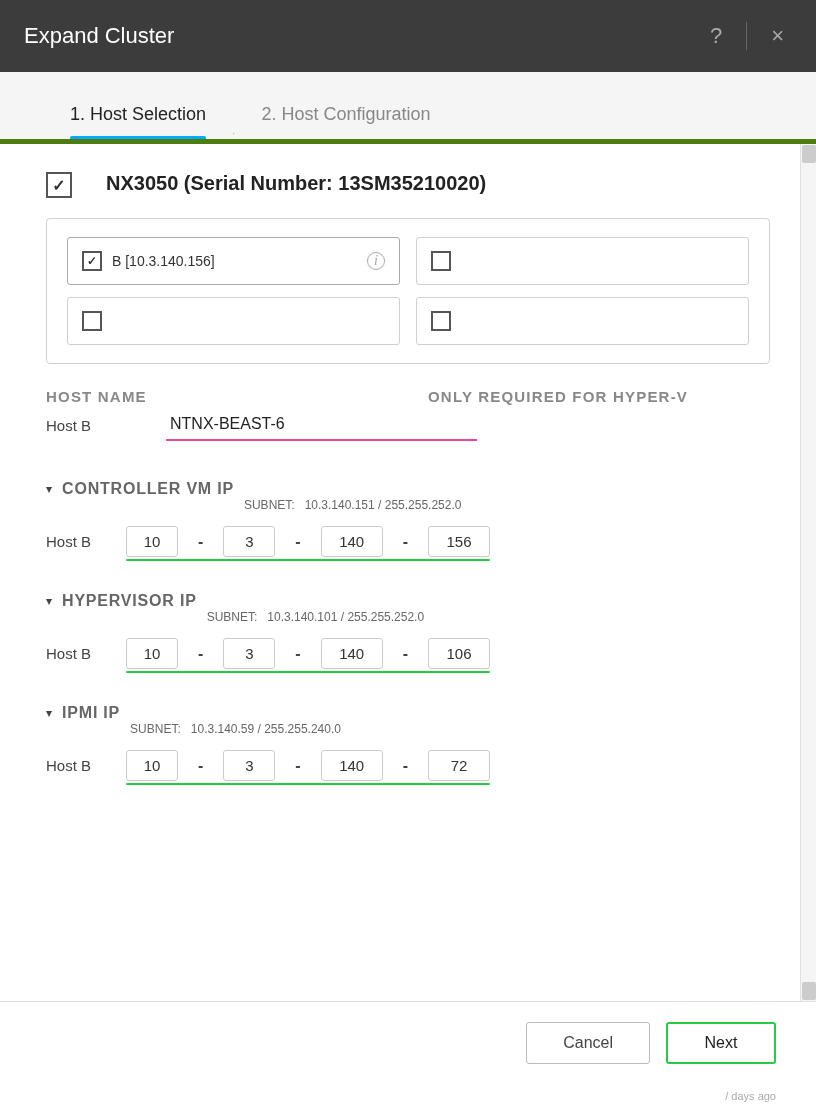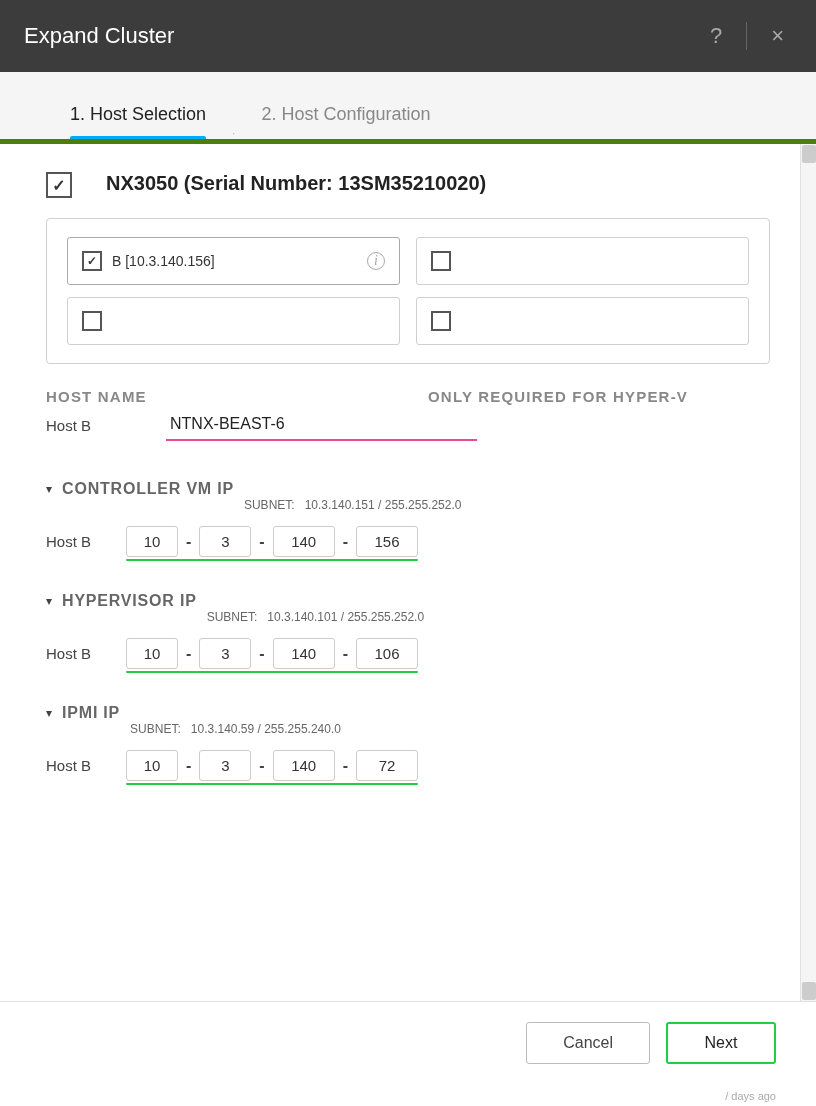--- a/index.html
+++ b/index.html
@@ -287,21 +287,21 @@
       margin-top: 33px;
     }
     .ip-host-row {
       display: flex;
       align-items: center;
       gap: 0;
     }
     .ip-inputs-wrapper {
       display: flex;
       align-items: center;
-      gap: 4px;
+      gap: 16px;
       position: relative;
     }
     .ip-inputs-wrapper::after {
       content: '';
       position: absolute;
       bottom: -4px;
       left: 0;
       right: 0;
       height: 2px;
       background: #22cc44;

